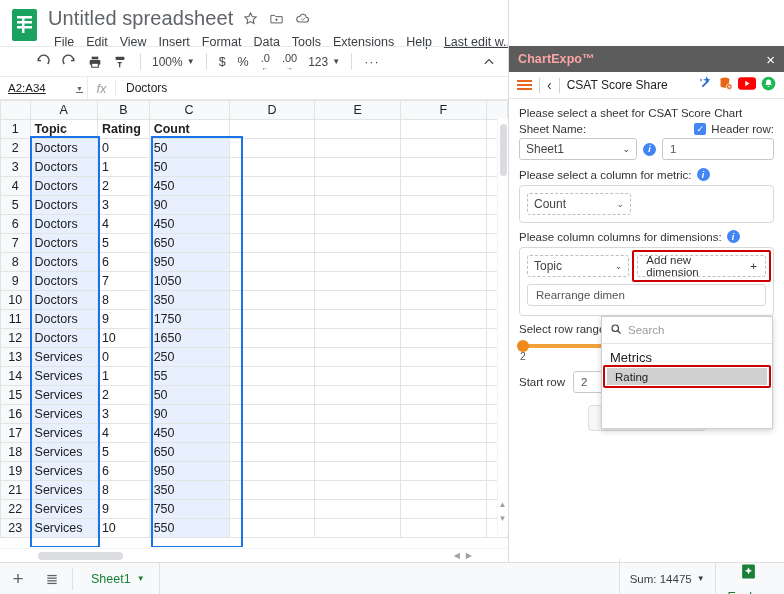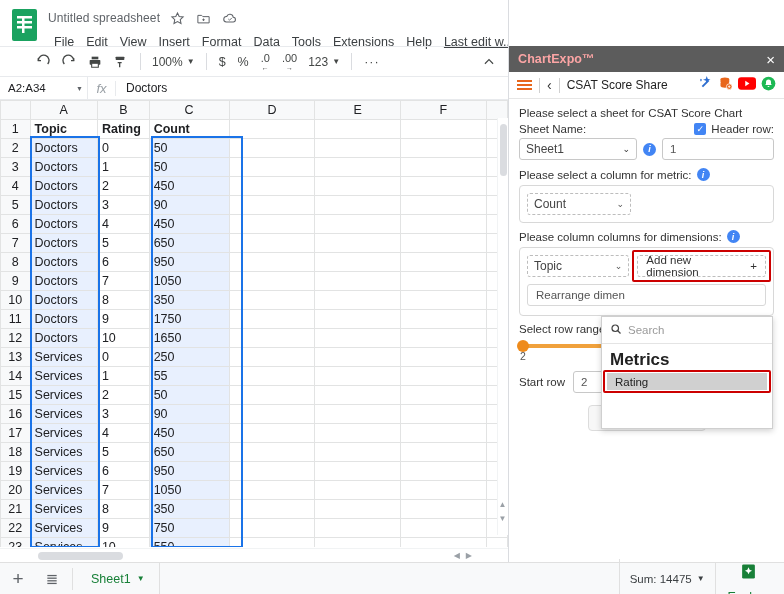--- a/index.html
+++ b/index.html
@@ -23,21 +23,21 @@
   .sheets-logo .doc:after {
     content:""; position:absolute; left:5px; top:7px; width:15px; height:17px;
     background:
       linear-gradient(#fff,#fff) 0 0/15px 2.5px no-repeat,
       linear-gradient(#fff,#fff) 0 5px/15px 2.5px no-repeat,
       linear-gradient(#fff,#fff) 0 10px/15px 2.5px no-repeat,
       linear-gradient(#fff,#fff) 5px 0/2.5px 17px no-repeat;
   }
   .title-block { flex:1 1 auto; min-width:0; padding-top:2px; }
   .title-row { display:flex; align-items:center; gap:9px; height:24px; }
-  .doc-title { font-size:12px; color:#5f6368; letter-spacing:.1px; white-space:nowrap; }
+  .doc-title { font-size:20px; color:#5f6368; letter-spacing:.1px; white-space:nowrap; }
   .ticon { color:#5f6368; display:inline-flex; align-items:center; justify-content:center; width:17px; height:17px; cursor:pointer;}
   .menu-row { display:flex; align-items:center; gap:0px; height:21px; margin-top:1px; }
   .menu-item { font-size:12.5px; color:#3c4043; padding:2px 6px; border-radius:3px; white-space:nowrap; cursor:pointer; }
   .menu-item.lastedit { text-decoration:underline; color:#3c4043; }
 
   
   .top-right { position:absolute; right:0; top:4px; display:flex; align-items:center; gap:9px; padding-right:8px; height:38px; }
   .comment-btn { width:22px; height:20px; display:flex; align-items:center; justify-content:center; cursor:pointer;}
   .meet-btn {
     display:flex; align-items:center; gap:3px; height:30px; padding:0 8px 0 7px;
@@ -56,21 +56,21 @@
   }
   .tb-btn { width:26px; height:24px; display:flex; align-items:center; justify-content:center; border-radius:3px; cursor:pointer; color:#444746; }
   .tb-sep { width:1px; height:17px; background:#dadce0; margin:0 6px; }
   .tb-zoom { display:flex; align-items:center; gap:4px; padding:0 5px; height:24px; border-radius:3px; cursor:pointer; font-size:12px; }
   .tb-text { padding:0 6px; height:24px; display:flex; align-items:center; justify-content:center; border-radius:3px; cursor:pointer; font-size:12.5px;}
   .tb-collapse { position:absolute; right:8px; top:4px; width:22px; height:22px; display:flex; align-items:center; justify-content:center; cursor:pointer;}
 
   
   .formulabar { height:24px; display:flex; align-items:center; border-top:1px solid #e8eaed; border-bottom:1px solid #e8eaed; font-size:12px; color:#202124;}
   .namebox { width:88px; height:23px; display:flex; align-items:center; justify-content:space-between; padding:0 4px 0 8px; border-right:1px solid #e8eaed;}
-  .namebox span { font-size:11.5px; }
+  .namebox span { font-size:11.5px;text-decoration:underline; }
   .fx { width:28px; text-align:center; color:#9aa0a6; font-style:italic; font-size:13px; border-right:1px solid #e8eaed; }
   .formula-val { padding-left:10px; font-size:12px; color:#202124;}
 
   
   .grid-wrap { position:relative; width:508px; height:447px; overflow:hidden; background:#fff; }
   table.grid { border-collapse:collapse; table-layout:fixed; }
   table.grid th, table.grid td { border:1px solid #e2e3e3; font-size:12.5px; color:#202124; padding:0 4px; height:19px; }
   .corner { width:30px; background:#f8f9fa; }
   th.colhead { background:#f8f9fa; color:#5f6368; font-weight:400; font-size:11px; text-align:center; height:17px;}
   td.rowhead { background:#f8f9fa; color:#5f6368; font-size:10.5px; text-align:center; width:30px; }
@@ -142,21 +142,21 @@
   .startrow .txtinput { width:92px; }
   .create-btn { margin:12px auto 0 auto; width:118px; height:26px; border:1px solid #dcdcdc; border-radius:4px; background:#f7f7f7; color:#9e9e9e; font-size:12px; display:flex; align-items:center; justify-content:center; cursor:pointer;}
 
   
   .dd-panel {
     position:absolute; left:92px; top:217px; width:172px; height:113px;
     background:#fff; border:1px solid #cfcfcf; box-shadow:0 2px 6px rgba(0,0,0,.18); z-index:30;
   }
   .dd-search { height:27px; border-bottom:1px solid #e4e4e4; display:flex; align-items:center; gap:6px; padding:0 8px; }
   .dd-search .ph { color:#9a9a9a; font-size:11.5px; }
-  .dd-group { font-size:17px; font-weight:bold; color:#222; padding:6px 8px 3px 8px; }
+  .dd-group { font-size:13px; font-weight:normal; color:#222; padding:6px 8px 3px 8px; }
   .dd-item-wrap { position:relative; padding:0 5px; }
   .dd-item { height:17px; background:#d0d0d0; display:flex; align-items:center; padding:0 8px; font-size:11.5px; color:#222; cursor:pointer;}
 </style>
 </head>
 <body>
 
 <div id="sheets-app">
 
   <div class="titlebar">
     <div class="sheets-logo">
@@ -455,30 +455,20 @@
             <td class="cD"></td>
             <td class="cE"></td>
             <td class="cF"></td>
             <td class="cG"></td>
           </tr>
           <tr>
             <td class="rowhead">19</td>
             <td class="cA selcell">Services</td>
             <td class="cB">6</td>
             <td class="cC selcell">950</td>
-            <td class="cD"></td>
-            <td class="cE"></td>
-            <td class="cF"></td>
-            <td class="cG"></td>
-          </tr>
-          <tr>
-            <td class="rowhead">20</td>
-            <td class="cA selcell">Services</td>
-            <td class="cB">7</td>
-            <td class="cC selcell">1050</td>
             <td class="cD"></td>
             <td class="cE"></td>
             <td class="cF"></td>
             <td class="cG"></td>
           </tr>
           <tr>
             <td class="rowhead">21</td>
             <td class="cA selcell">Services</td>
             <td class="cB">8</td>
             <td class="cC selcell">350</td>

